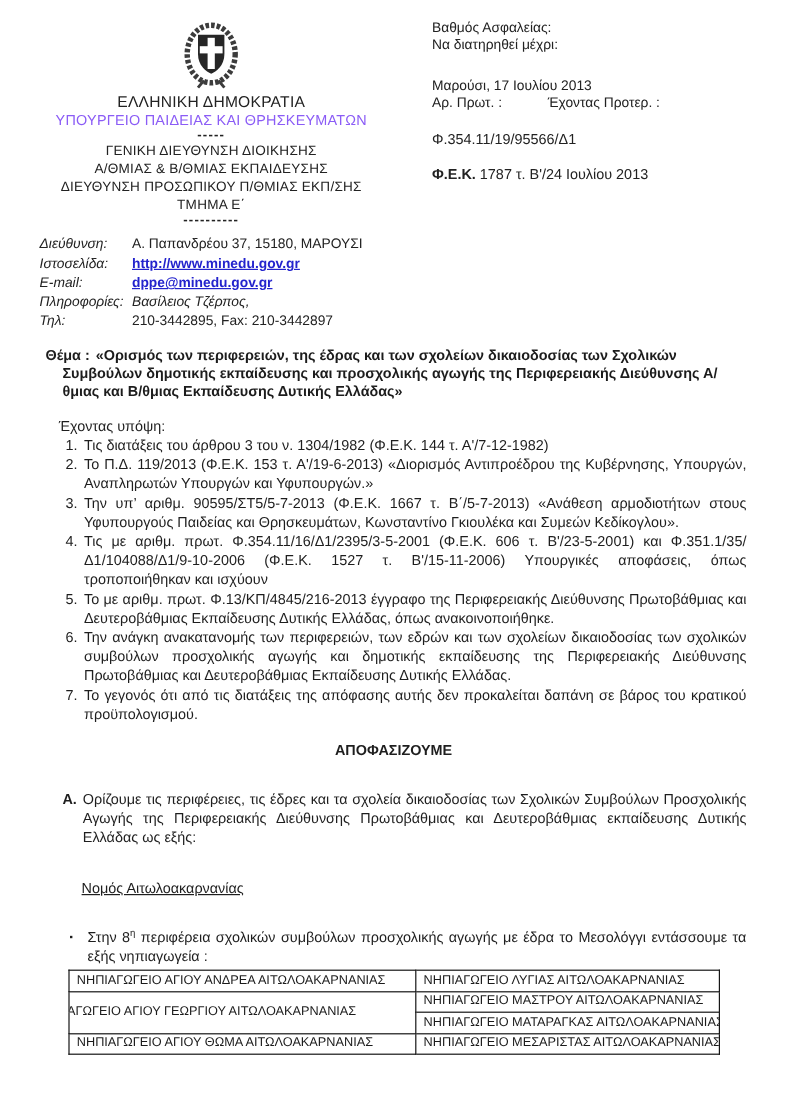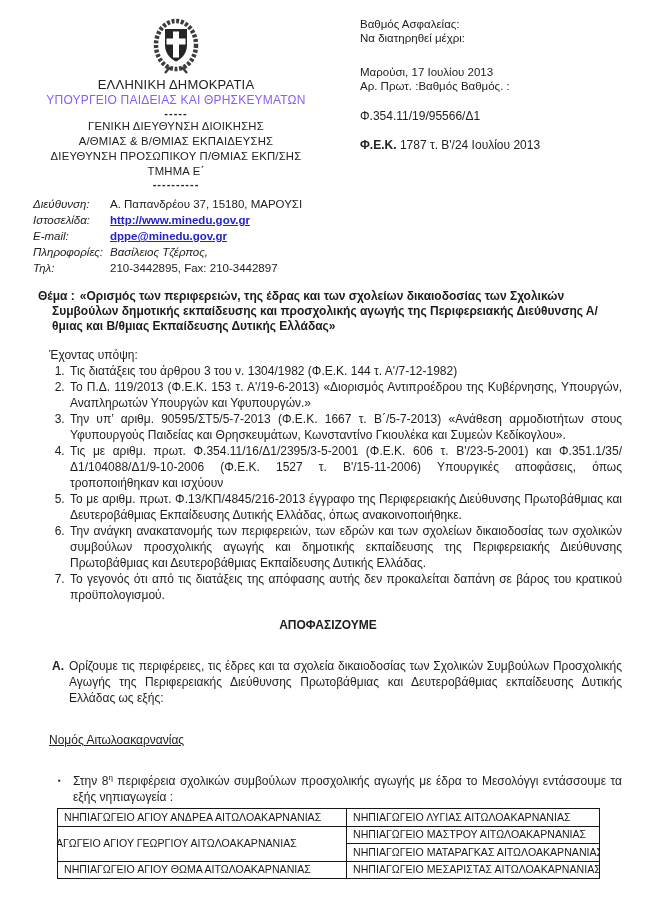--- a/index.html
+++ b/index.html
@@ -15,21 +15,21 @@
   
   .header{display:flex;align-items:flex-start;padding-top:12px;}
   .header-left{width:352px;text-align:center;padding-top:6px;}
   .emblem{display:block;margin:0 auto 2px auto;}
   .hl-line1{font-size:13px;line-height:17px;letter-spacing:.2px;color:#222;}
   .hl-line2{font-size:12px;line-height:15px;letter-spacing:.2px;color:#8b5cf6;}
   .hl-sep{font-size:11px;line-height:11px;font-weight:bold;letter-spacing:1px;color:#222;}
   .hl-dept{font-size:11.3px;line-height:15px;letter-spacing:.2px;color:#222;}
   .header-right{flex:1;padding-top:5px;padding-left:8px;font-size:11.5px;line-height:14px;color:#222;}
   .hr-gap1{margin-top:20px;}
-  .hr-protorow{display:flex;}
+  .hr-protorow{display:flex;gap:38px;}
   .hr-protonum{margin-top:16px;font-size:12px;}
   .hr-fek{margin-top:15px;font-size:12px;}
   .bold{font-weight:bold;}
   
   .contact{margin:6px 0 0 33px;font-size:11.5px;line-height:16px;}
   .contact-row{display:flex;}
   .contact-label{width:77px;flex:0 0 77px;color:#222;font-style:italic;}
   .contact-value{color:#222;}
   .link{color:#2323cd;font-weight:bold;text-decoration:underline;cursor:pointer;}
   .italic{font-style:italic;}
@@ -41,21 +41,21 @@
   .decision-heading{margin-top:13px;text-align:center;font-weight:bold;font-size:12px;line-height:15px;}
   .having{margin:13px 34px 0 49px;font-size:12px;line-height:16px;}
   ol.considerations{margin:0 34px 0 49px;padding:0 0 0 19px;font-size:12px;line-height:16px;}
   ol.considerations li{text-align:justify;padding-left:2px;}
   .decide-heading{margin-top:15px;text-align:center;font-weight:bold;font-size:12px;}
   
   .section-a{display:flex;margin:26px 34px 0 52px;font-size:12px;line-height:16px;}
   .section-a-label{font-weight:bold;flex:0 0 17px;}
   .section-a-text{flex:1;text-align:justify;}
   
-  .region-heading{margin:27px 0 0 49px;font-size:12px;text-decoration:underline;}
+  .region-heading{margin:27px 0 0 68px;font-size:12px;text-decoration:underline;}
   
   .bullet-item{display:flex;margin:26px 34px 0 58px;font-size:12px;line-height:16px;}
   .bullet-glyph{flex:0 0 15px;font-size:8px;line-height:16px;}
   .bullet-text{flex:1;text-align:justify;}
   sup{font-size:8px;line-height:0;}
   
   table.schools{margin:3px 0 0 57px;border-collapse:collapse;width:543px;table-layout:fixed;}
   table.schools td{
     border:1.5px solid #161616;
     padding:1.5px 6px;
@@ -91,21 +91,21 @@
       <div class="hl-dept">ΤΜΗΜΑ Ε΄</div>
       <div class="hl-sep">----------</div>
     </div>
 
     <div class="header-right">
       <div>Βαθμός Ασφαλείας:</div>
       <div>Να διατηρηθεί μέχρι:</div>
       <div class="hr-gap1">Μαρούσι, 17 Ιουλίου 2013</div>
       <div class="hr-protorow">
         <span>Αρ. Πρωτ.  :</span>
-        <span>Βαθμός Βαθμός. :</span>
+        <span>Έχοντας Προτερ. :</span>
       </div>
       <div class="hr-protonum">Φ.354.11/19/95566/Δ1</div>
       <div class="hr-fek">
         <span class="bold">Φ.Ε.Κ.</span>
         <span>1787 τ. Β'/24 Ιουλίου 2013</span>
       </div>
     </div>
   </div>
 
   <div class="contact">

